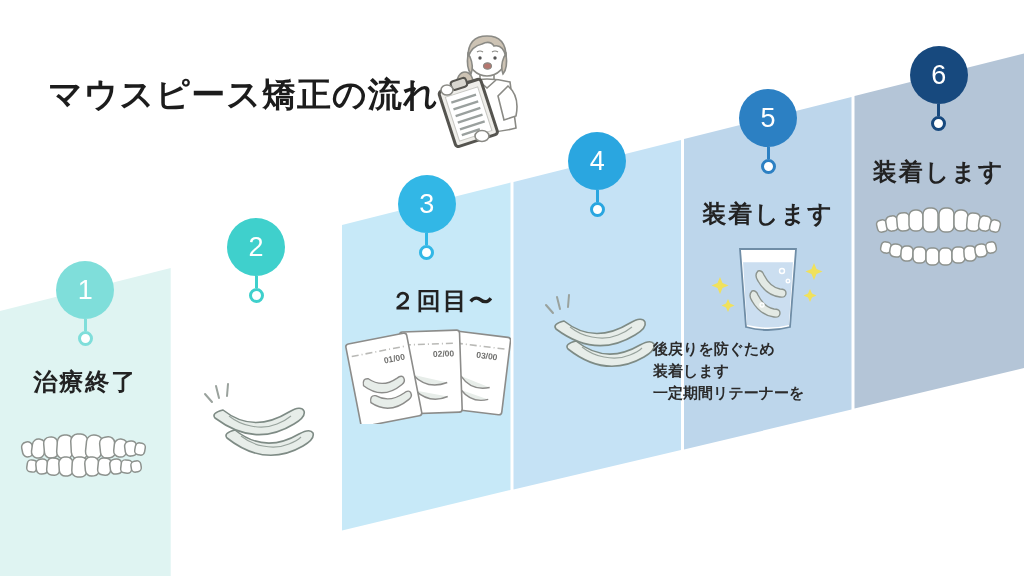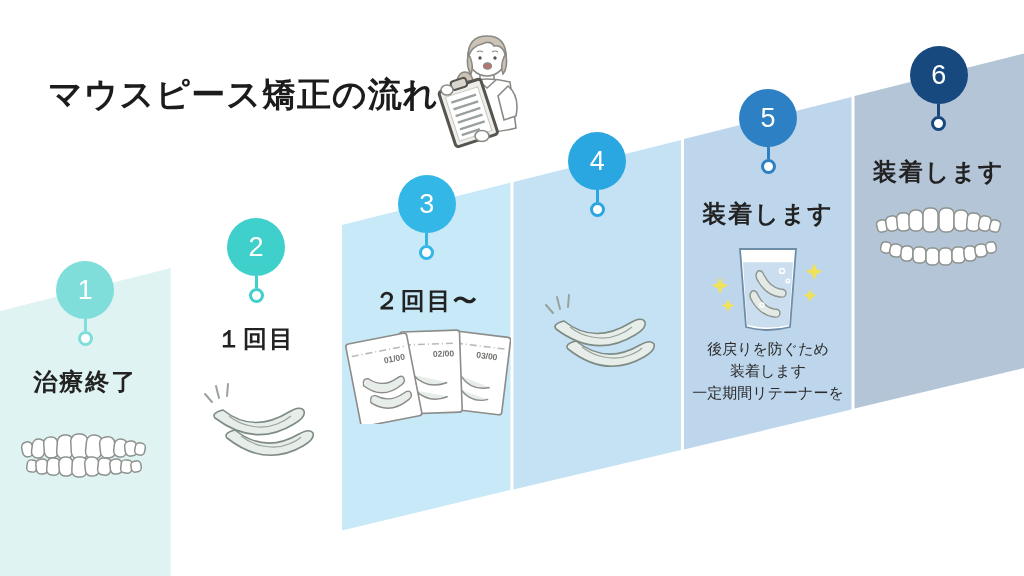--- a/index.html
+++ b/index.html
@@ -11,22 +11,22 @@
   .person{position:absolute;left:416px;top:24px;}
   .step{position:absolute;top:0;width:170.7px;height:576px;}
   .circle{position:absolute;left:50%;width:58px;height:58px;margin-left:-29px;border-radius:50%;
           display:flex;align-items:center;justify-content:center;color:#fff;font-size:27px;font-weight:400;}
   .stem{position:absolute;left:50%;width:3px;margin-left:-1.5px;height:12px;}
   .ring{position:absolute;left:50%;width:15px;height:15px;margin-left:-7.5px;border:3px solid #000;
         border-radius:50%;background:#fff;box-sizing:border-box;}
   .step-label{position:absolute;left:50%;transform:translateX(-50%);white-space:nowrap;text-align:center;
               font-size:24px;font-weight:800;letter-spacing:2px;color:#222;}
   .icon{position:absolute;left:50%;transform:translateX(-50%);}
-  .caption{position:absolute;left:50%;transform:translateX(-50%);width:230px;text-align:center;
-           font-size:15px;font-weight:400;line-height:22px;color:#2b2b2b;white-space:nowrap;}
+  .caption{position:absolute;left:50%;transform:translateX(-50%);width:230px;text-align:left;
+           font-size:15px;font-weight:700;line-height:22px;color:#2b2b2b;white-space:nowrap;}
 </style>
 </head>
 <body>
 
 <div id="canvas">
 
   <svg class="bands" width="1024" height="576" viewBox="0 0 1024 576">
     <polygon points="0,311 170.7,268 170.7,576 0,576" fill="#DFF4F2"></polygon>
     <polygon points="342,225 510.5,182.5 510.5,490 342,530.5" fill="#C7E9F8"></polygon>
     <polygon points="513.5,182 681,140 681,450 513.5,489.5" fill="#C5E2F5"></polygon>
@@ -111,21 +111,20 @@
       </g>
     </svg>
   </div>
 
   <div class="step" style="left:170.7px">
     <div class="circle" style="top: 218px; background-color: rgb(63, 208, 204);">
       <span>2</span>
     </div>
     <div class="stem" style="top: 276px; background-color: rgb(63, 208, 204);"></div>
     <div class="ring" style="top: 288px; border-color: rgb(63, 208, 204);"></div>
-    <div class="step-label" style="top:323px">１回目</div>
     <svg class="icon" style="top:372px" width="130" height="95" viewBox="0 0 130 95">
       <g stroke="#9aa29d" stroke-width="2" stroke-linecap="round">
         <line x1="14" y1="22" x2="21" y2="30"></line>
         <line x1="25" y1="14" x2="28" y2="26"></line>
         <line x1="37" y1="12" x2="36" y2="24"></line>
       </g>
       <g fill="#E7EDE9" stroke="#7E8B85" stroke-width="1.6">
         <path d="M32,38 Q62,62 98,40 Q110,33 113,39 Q115,45 103,52 Q64,76 24,46 Q20,41 32,38 Z"></path>
         <path d="M44,58 Q74,82 108,62 Q119,56 122,61 Q124,67 112,74 Q74,96 36,66 Q32,61 44,58 Z"></path>
       </g>
@@ -135,21 +134,21 @@
       </g>
     </svg>
   </div>
 
   <div class="step" style="left:341.3px">
     <div class="circle" style="top: 175px; background-color: rgb(50, 183, 230);">
       <span>3</span>
     </div>
     <div class="stem" style="top: 233px; background-color: rgb(50, 183, 230);"></div>
     <div class="ring" style="top: 245px; border-color: rgb(50, 183, 230);"></div>
-    <div class="step-label" style="top:285px;">２回目〜</div>
+    <div class="step-label" style="top:285px;margin-left:16px">２回目〜</div>
     <svg class="icon" style="top:326px" width="168" height="98" viewBox="0 0 168 98">
 
       <g transform="rotate(7 135 50)">
         <rect x="105" y="8" width="58" height="78" rx="3" fill="#fff" stroke="#8c8c8a" stroke-width="1.6"></rect>
         <line x1="109" y1="20" x2="159" y2="20" stroke="#b9b9b6" stroke-width="1.6" stroke-dasharray="7 3 1 3"></line>
         <text x="152" y="32" font-size="8.5" fill="#6f6f6d" text-anchor="end" font-weight="bold">03/00</text>
         <path d="M118,52 q12,14 30,8" fill="#E7EDE9" stroke="#8c8c8a" stroke-width="1.4"></path>
         <path d="M120,66 q12,12 28,6" fill="#E7EDE9" stroke="#8c8c8a" stroke-width="1.4"></path>
       </g>
 

